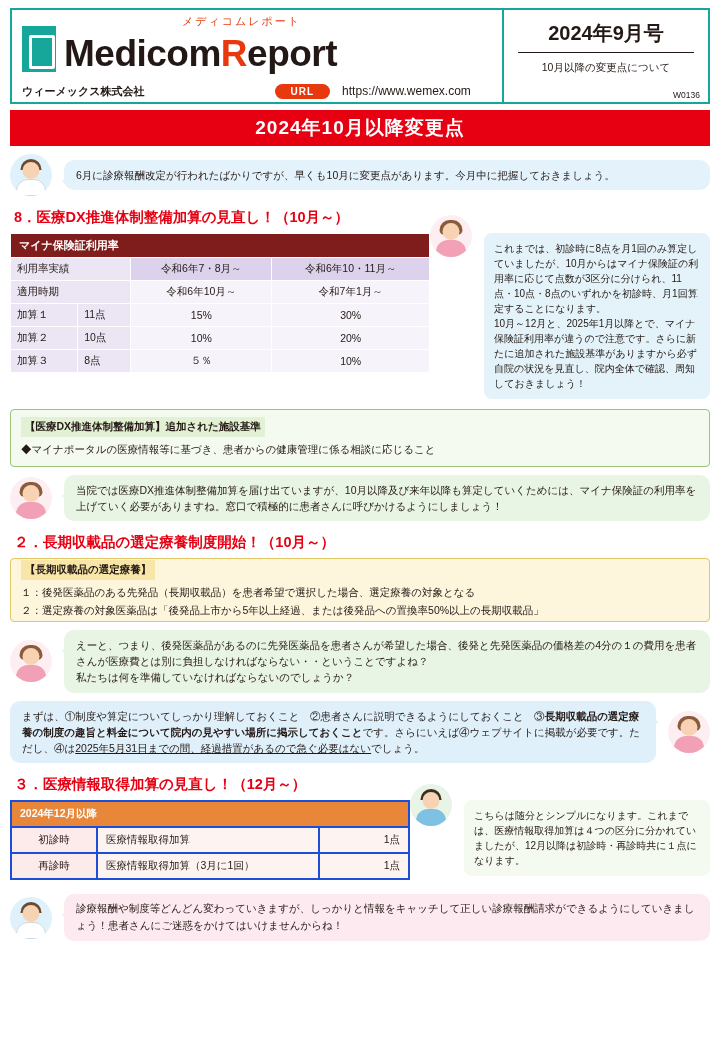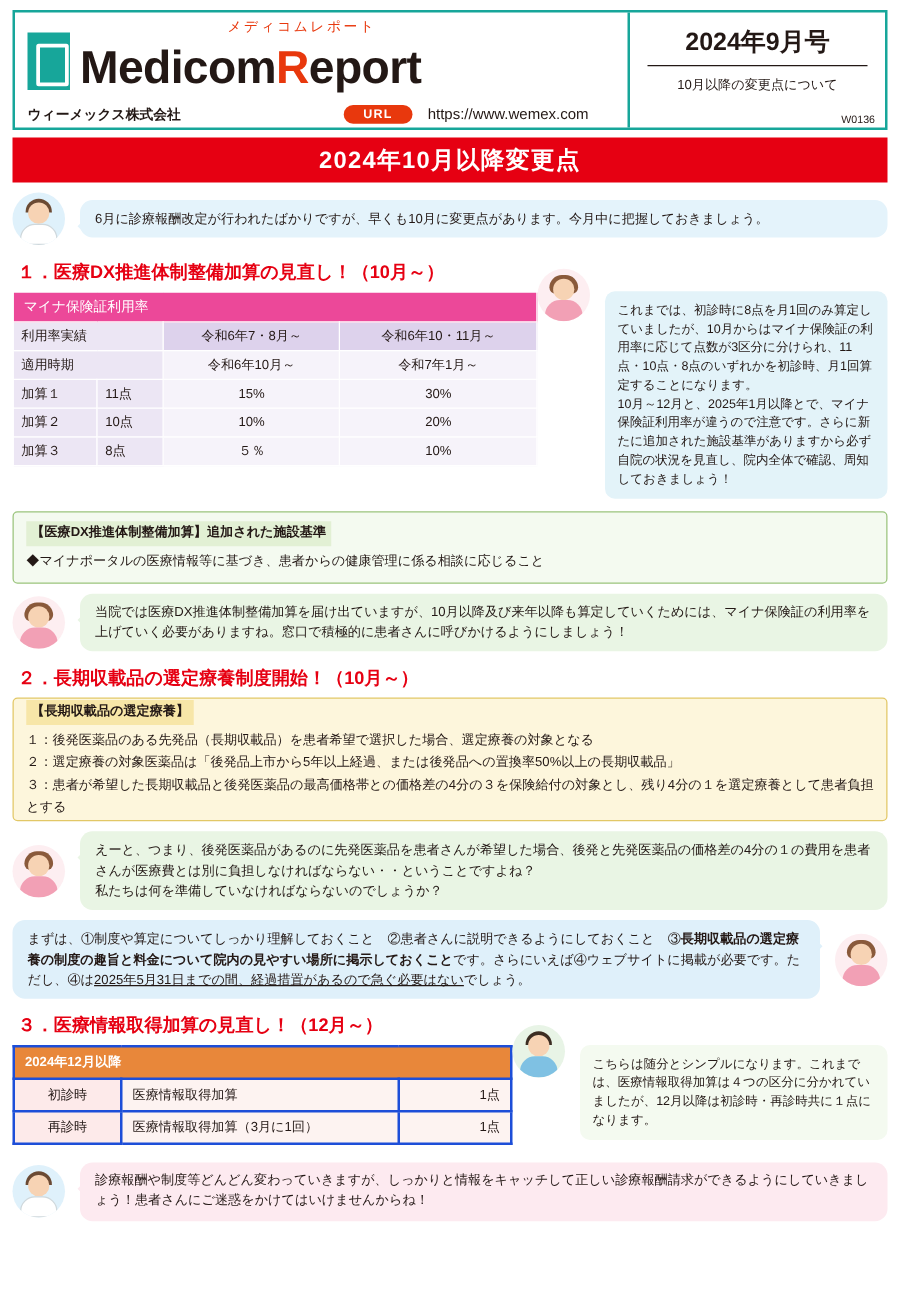--- a/index.html
+++ b/index.html
@@ -215,24 +215,24 @@
     border-collapse: collapse;
     font-size: 10.5px;
     width: 420px;
   }
   .tbl td, .tbl th {
     border: 1px solid #ffffff;
     padding: 4px 6px;
     text-align: center;
   }
   .tbl .hdr {
-    background: #ec4899;
+    background: #7f1d1d;
     color: #fff;
     text-align: left;
-    font-weight: normal;
+    font-weight: bold;
     font-size: 11px;
     padding: 4px 8px;
   }
   .tbl .lbl {
     background: #ece6f4;
     text-align: left;
     white-space: nowrap;
   }
   .tbl .lbl2 {
     background: #ece6f4;
@@ -338,21 +338,21 @@
 
   <div class="bubble-row">
     <div class="avatar doctor">
       <div class="hair"></div>
         <div class="head"></div>
         <div class="body"></div>
     </div>
     <div class="bubble blue">6月に診療報酬改定が行われたばかりですが、早くも10月に変更点があります。今月中に把握しておきましょう。</div>
   </div>
 
-  <div class="section-heading">１．医療DX推進体制整備加算の見直し！（10月～）</div>
+  <div class="section-heading">8．医療DX推進体制整備加算の見直し！（10月～）</div>
 
   <div class="layout-row">
     <table class="tbl">
       <tbody>
           <tr>
             <td class="hdr" colspan="4">マイナ保険証利用率</td>
           </tr>
       <tr>
         <td class="lbl" colspan="2">利用率実績</td>
         <td class="colhdr">令和6年7・8月～</td>
@@ -408,21 +408,20 @@
     </div>
     <div class="bubble green">当院では医療DX推進体制整備加算を届け出ていますが、10月以降及び来年以降も算定していくためには、マイナ保険証の利用率を上げていく必要がありますね。窓口で積極的に患者さんに呼びかけるようにしましょう！</div>
   </div>
 
   <div class="section-heading">２．長期収載品の選定療養制度開始！（10月～）</div>
 
   <div class="yellow-box">
     <div class="box-title">【長期収載品の選定療養】</div>
     <div>１：後発医薬品のある先発品（長期収載品）を患者希望で選択した場合、選定療養の対象となる</div>
     <div>２：選定療養の対象医薬品は「後発品上市から5年以上経過、または後発品への置換率50%以上の長期収載品」</div>
-    <div>３：患者が希望した長期収載品と後発医薬品の最高価格帯との価格差の4分の３を保険給付の対象とし、残り4分の１を選定療養として患者負担とする</div>
   </div>
 
   <div class="bubble-row">
     <div class="avatar woman">
       <div class="hair"></div>
         <div class="head"></div>
         <div class="body"></div>
     </div>
     <div class="bubble green" style="white-space:pre-line;">えーと、つまり、後発医薬品があるのに先発医薬品を患者さんが希望した場合、後発と先発医薬品の価格差の4分の１の費用を患者さんが医療費とは別に負担しなければならない・・ということですよね？
 私たちは何を準備していなければならないのでしょうか？</div>

